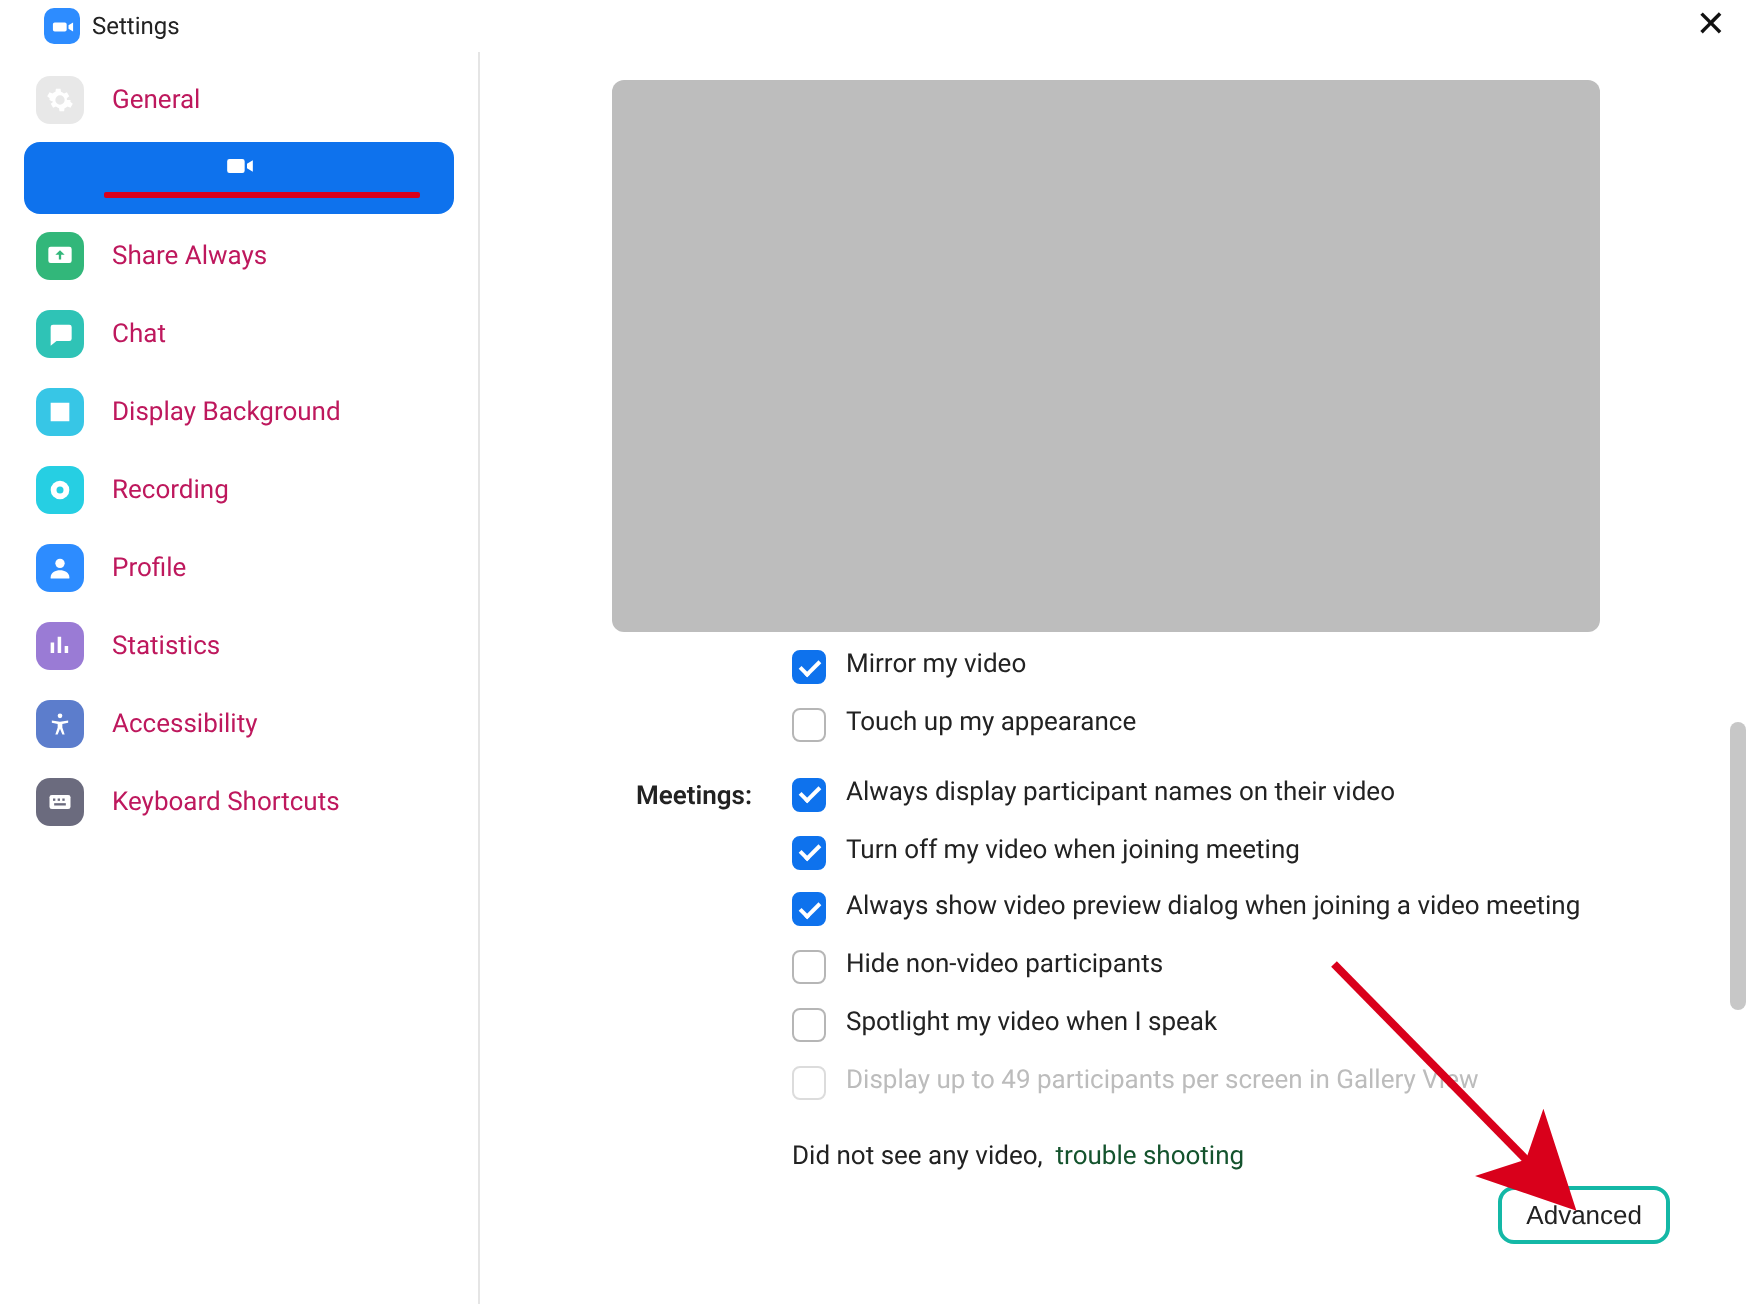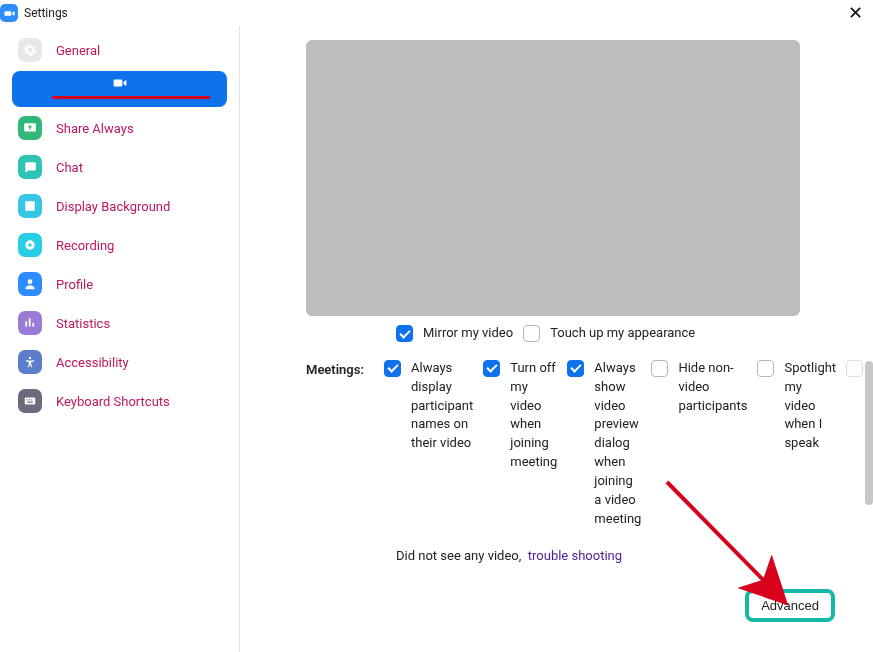--- a/index.html
+++ b/index.html
@@ -11,21 +11,21 @@
   width: 873px;
   height: 652px;
   overflow: hidden;
   position: relative;
 }
 .titlebar {
   display: flex;
   align-items: center;
   justify-content: space-between;
   height: 26px;
-  padding: 0 10px 0 0;
+  padding: 0 10px 0 22px;
 }
 .titlebar-left { display: flex; align-items: center; gap: 6px; }
 .app-icon {
   width: 18px; height: 18px; border-radius: 5px;
   background: #2d8cff;
   display: flex; align-items: center; justify-content: center;
 }
 .app-icon svg { width: 11px; height: 11px; }
 .titlebar-title { font-size: 12px; color: #222; }
 .close-x { font-size: 18px; line-height: 1; cursor: pointer; color: #111; font-weight: 300;}
@@ -77,21 +77,21 @@
 }
 .opt-group { display: flex; margin-top: 6px; }
 .opt-label {
   width: 90px; text-align: right;
   padding-right: 20px;
   font-weight: 600;
   font-size: 13px;
   color: #222;
   padding-top: 3px;
 }
-.opt-list { display: flex; gap: 10px; }
+.opt-list { display: flex; flex-direction: column; gap: 10px; }
 .opt-row { display: flex; align-items: flex-start; gap: 10px; }
 .checkbox {
   width: 17px; height: 17px;
   border: 1.5px solid #b6b6b6;
   border-radius: 4px;
   flex-shrink: 0;
   display: flex; align-items: center; justify-content: center;
   cursor: pointer;
   margin-top: 1px;
 }
@@ -101,25 +101,25 @@
   width: 4px; height: 8px;
   border: solid #fff;
   border-width: 0 2px 2px 0;
   transform: rotate(45deg);
   margin-top: -2px;
 }
 .checkbox.disabled { border-color: #dcdcdc; cursor: default; }
 .opt-text { font-size: 13px; color: #222; line-height: 1.45; }
 .opt-text.disabled { color: #bcbcbc; }
 .noseerow { margin-top: 20px; font-size: 13px; color: #222; margin-left: 90px; }
-.noseerow .link { color: #4c1d95; cursor: pointer; }
+.noseerow .link { color: #14532d; cursor: pointer; }
 .advanced-btn {
   position: absolute;
   right: 38px; bottom: 30px;
-  border: 4px solid #14b8a6;
+  border: 2px solid #14b8a6;
   border-radius: 8px;
   padding: 5px 12px;
   font-size: 13px;
   color: #222;
   background: #fff;
   cursor: pointer;
 }
 .scrollbar-thumb {
   position: absolute;
   right: 0; top: 335px;

